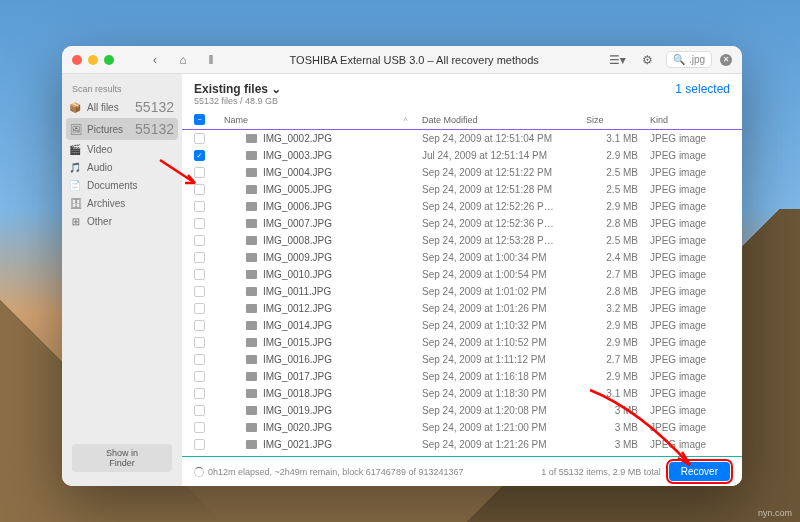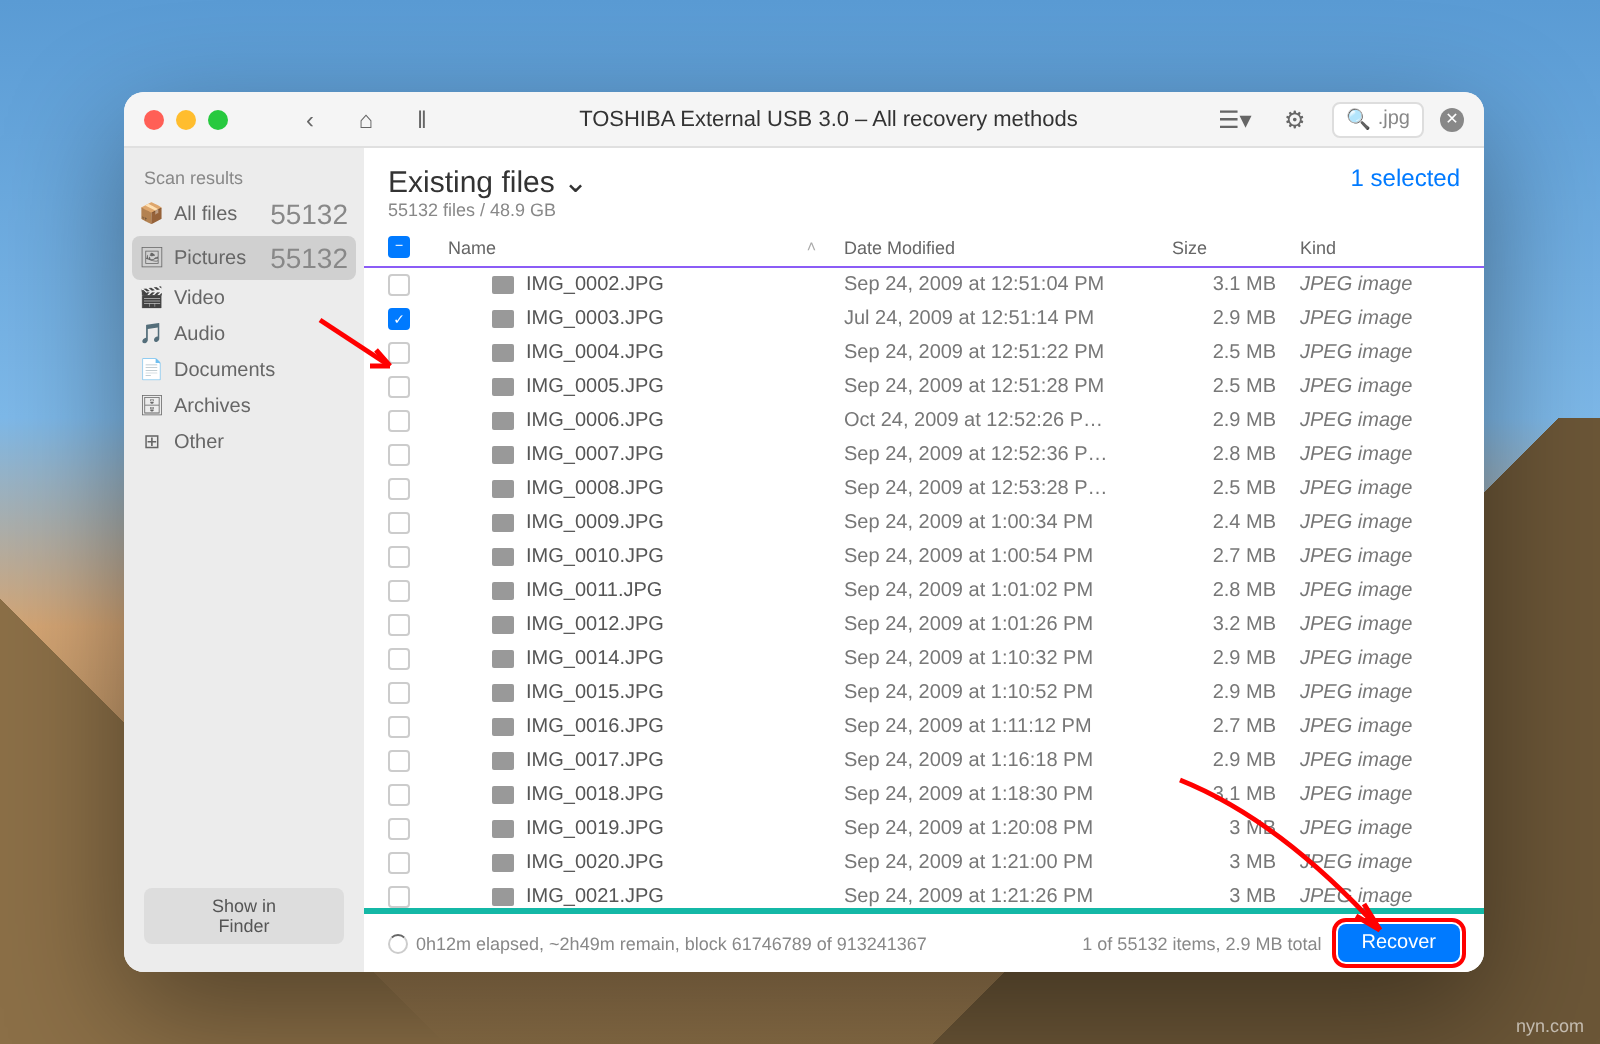--- a/index.html
+++ b/index.html
@@ -24,42 +24,42 @@
     .sb-header { padding: 2px 10px; color: #888; font-size: 9px; }
     .sb-item { display: flex; align-items: center; padding: 3px 8px; gap: 5px; color: #666; cursor: pointer; }
     .sb-item.active { background: #d0d0d0; border-radius: 4px; margin: 0 4px; padding: 3px 4px; }
     .sb-icon { width: 12px; height: 12px; display: inline-flex; align-items: center; justify-content: center; font-size: 10px; }
     .sb-label { flex: 1; }
     .sb-count { font-size: 14px; color: #888; }
     .sb-footer { margin-top: auto; padding: 6px 10px; }
     .sb-footer-btn { background: #ddd; border: none; padding: 4px 20px; border-radius: 4px; font-size: 9px; color: #555; cursor: pointer; width: 100%; }
     .main { flex: 1; background: #fff; display: flex; flex-direction: column; overflow: hidden; }
     .main-header { padding: 8px 12px 4px; display: flex; align-items: flex-start; justify-content: space-between; }
-    .mh-title { font-size: 15px; font-weight: 400; color: #333; }
+    .mh-title { font-size: 12px; font-weight: 700; color: #333; }
     .mh-sub { font-size: 9px; color: #888; }
     .mh-selected { font-size: 12px; color: #007aff; font-weight: 500; }
     .table-header { display: flex; padding: 4px 12px; border-bottom: 1px solid #8b5cf6; font-size: 9px; color: #666; align-items: center; gap: 4px; }
     .th-check { width: 18px; display: flex; }
     .th-check-box { width: 11px; height: 11px; background: #007aff; border-radius: 2px; color: #fff; font-size: 7px; display: flex; align-items: center; justify-content: center; }
     .th-name { flex: 1; padding-left: 8px; }
     .th-sort { color: #aaa; font-size: 8px; margin-right: 10px; }
     .th-date { width: 160px; }
     .th-size { width: 60px; }
     .th-kind { width: 80px; }
     .table-body { flex: 1; overflow-y: auto; }
     .row { display: flex; padding: 1px 12px; font-size: 10px; color: #555; align-items: center; gap: 4px; height: 17px; }
     .r-check { width: 18px; display: flex; align-items: center; }
     .checkbox { width: 11px; height: 11px; border: 1px solid #ccc; border-radius: 2px; background: #fff; }
     .checkbox.checked { background: #007aff; border-color: #007aff; color: #fff; font-size: 7px; display: flex; align-items: center; justify-content: center; }
     .r-name { flex: 1; display: flex; align-items: center; gap: 6px; padding-left: 30px; }
     .r-icon { width: 11px; height: 9px; background: #999; border-radius: 1px; }
     .r-date { width: 160px; color: #777; }
     .r-size { width: 60px; color: #777; text-align: right; padding-right: 8px; }
-    .r-kind { width: 80px; color: #777; font-style: italic; }
-    .statusbar { display: flex; align-items: center; padding: 5px 12px; border-top: 3px solid #14b8a6; font-size: 9px; color: #888; gap: 8px; }
+    .r-kind { width: 80px; color: #777; }
+    .statusbar { display: flex; align-items: center; padding: 5px 12px; border-top: 1px solid #14b8a6; font-size: 9px; color: #888; gap: 8px; }
     .sb-status { flex: 1; display: flex; align-items: center; gap: 4px; }
     .spinner { width: 10px; height: 10px; border: 1.5px solid #ccc; border-top-color: #666; border-radius: 50%; }
     .recover-btn { background: #007aff; color: #fff; border: none; padding: 4px 12px; border-radius: 4px; font-size: 10px; cursor: pointer; outline: 2px solid #ff0000; outline-offset: 1px; }
     .arrow-red { position: absolute; z-index: 20; pointer-events: none; }
     .arrow1 { top: 155px; left: 155px; width: 50px; height: 35px; }
     .arrow2 { top: 380px; left: 580px; width: 120px; height: 100px; }
     .watermark { position: absolute; bottom: 4px; right: 8px; font-size: 9px; color: rgba(255,255,255,0.6); }
   </style>
 </head>
 <body>
@@ -204,21 +204,21 @@
             <div class="r-kind">JPEG image</div>
           </div>
           <div class="row">
             <div class="r-check">
               <div class="checkbox"></div>
             </div>
             <div class="r-name">
               <span class="r-icon"></span>
               <span>IMG_0006.JPG</span>
             </div>
-            <div class="r-date">Oct 24, 2009 at 12:52:26 P…</div>
+            <div class="r-date">Sep 24, 2009 at 12:52:26 P…</div>
             <div class="r-size">2.9 MB</div>
             <div class="r-kind">JPEG image</div>
           </div>
           <div class="row">
             <div class="r-check">
               <div class="checkbox"></div>
             </div>
             <div class="r-name">
               <span class="r-icon"></span>
               <span>IMG_0007.JPG</span>

